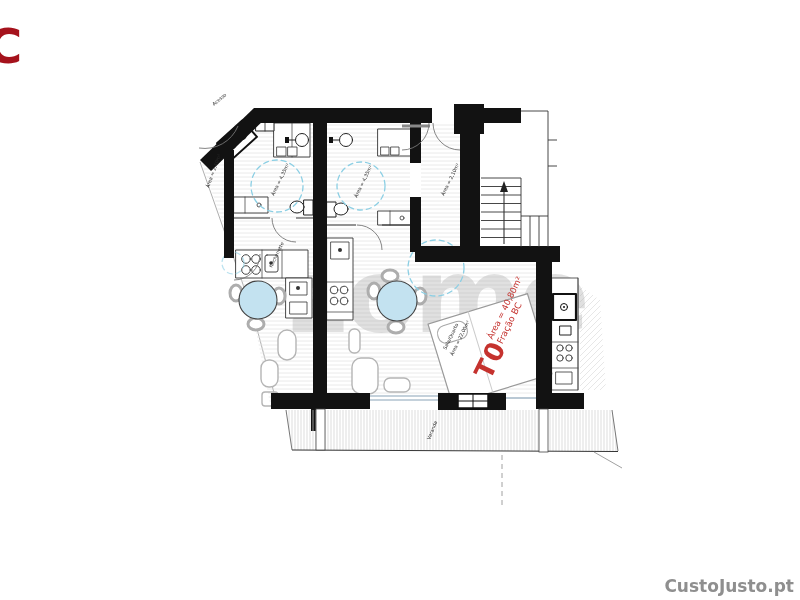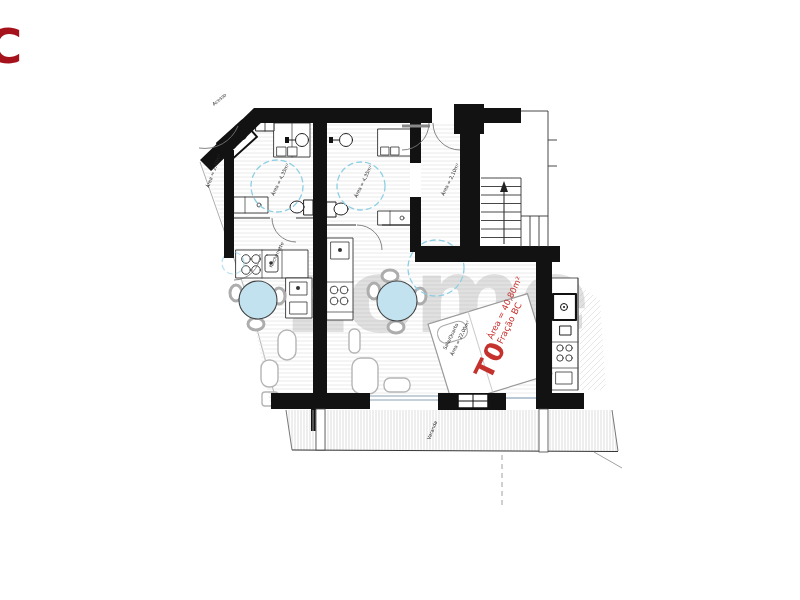--- a/index.html
+++ b/index.html
@@ -280,14 +280,15 @@
         <text transform="translate(446,350) rotate(-64)" font-size="4.8" fill="#2a2a2a">Sala/Quarto</text>
         <text transform="translate(453,356) rotate(-64)" font-size="4.8" fill="#2a2a2a">Área = 22,00m²</text>
         <text transform="translate(430,440) rotate(-68)" font-size="4.8" fill="#2a2a2a">Varanda</text>
         <text transform="translate(209,188) rotate(-70)" font-size="4.8" fill="#2a2a2a">Área = 2,40m²</text>
         <text transform="translate(214,106) rotate(-40)" font-size="4.8" fill="#2a2a2a">Acesso</text>
       </g>
 </svg>
 
 <div id="corner-letter">C</div>
 
+<div id="corner-watermark">CustoJusto.pt</div>
 
 </div>
 
 </body></html>

